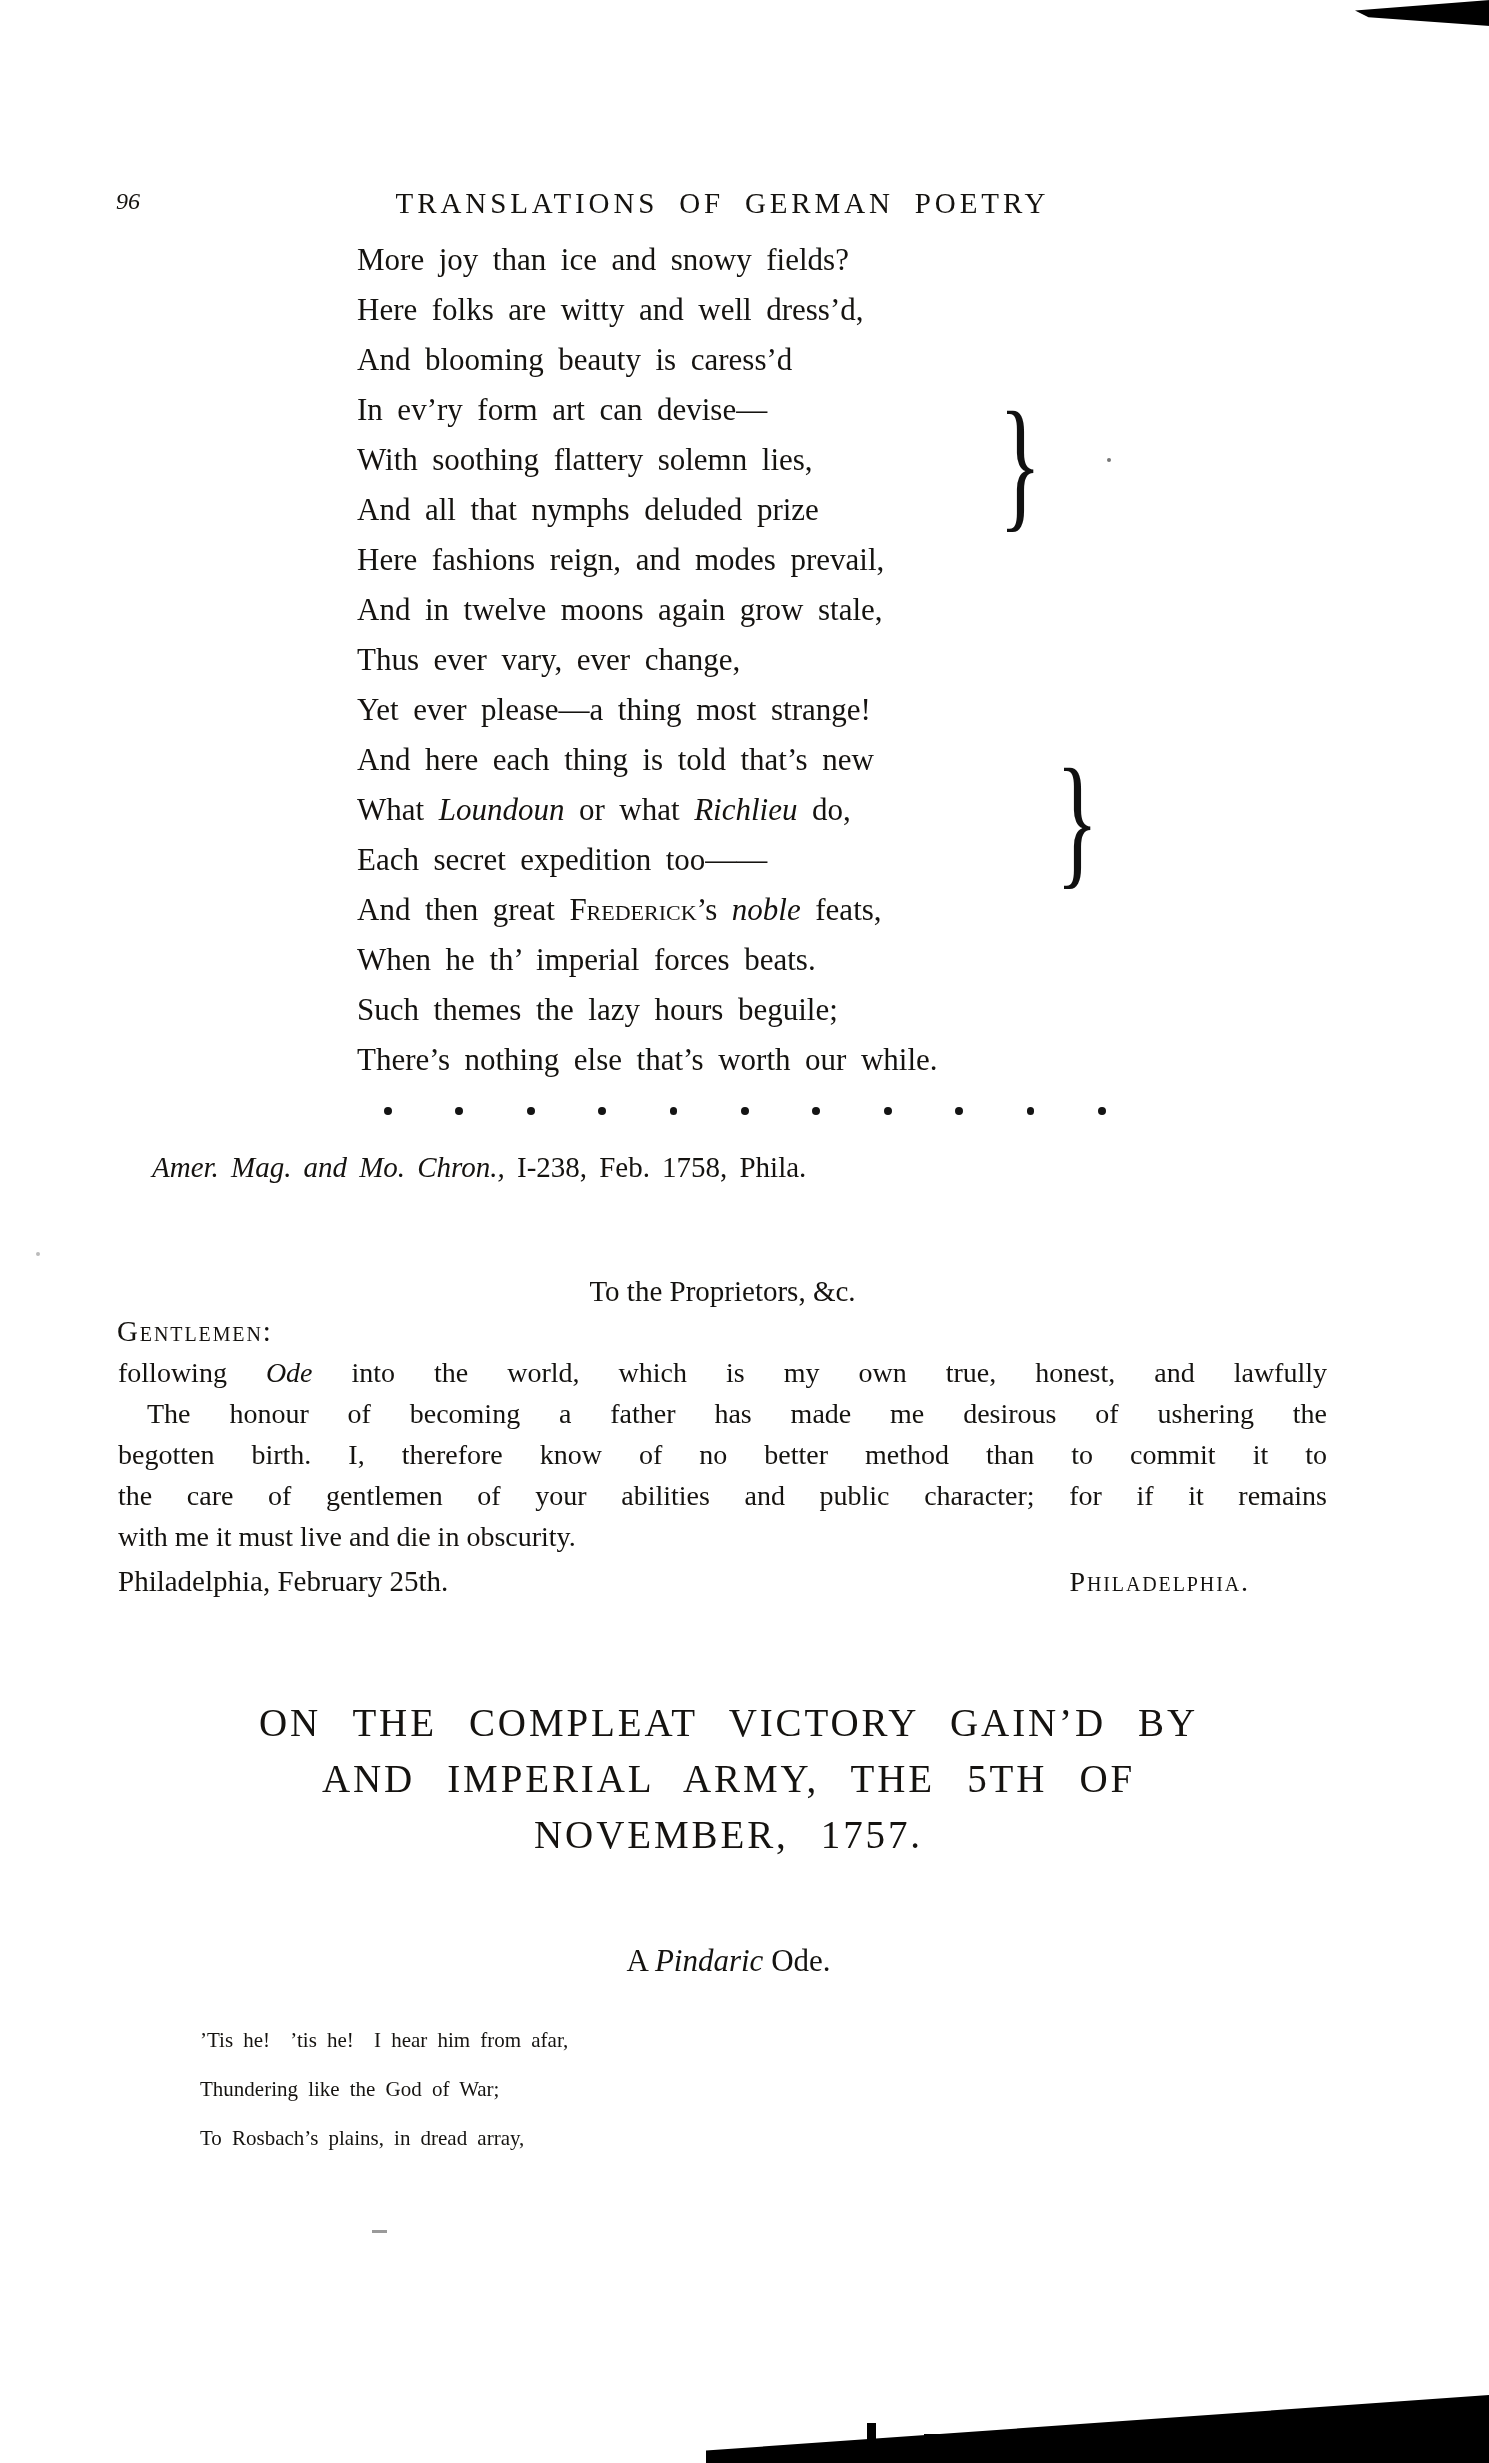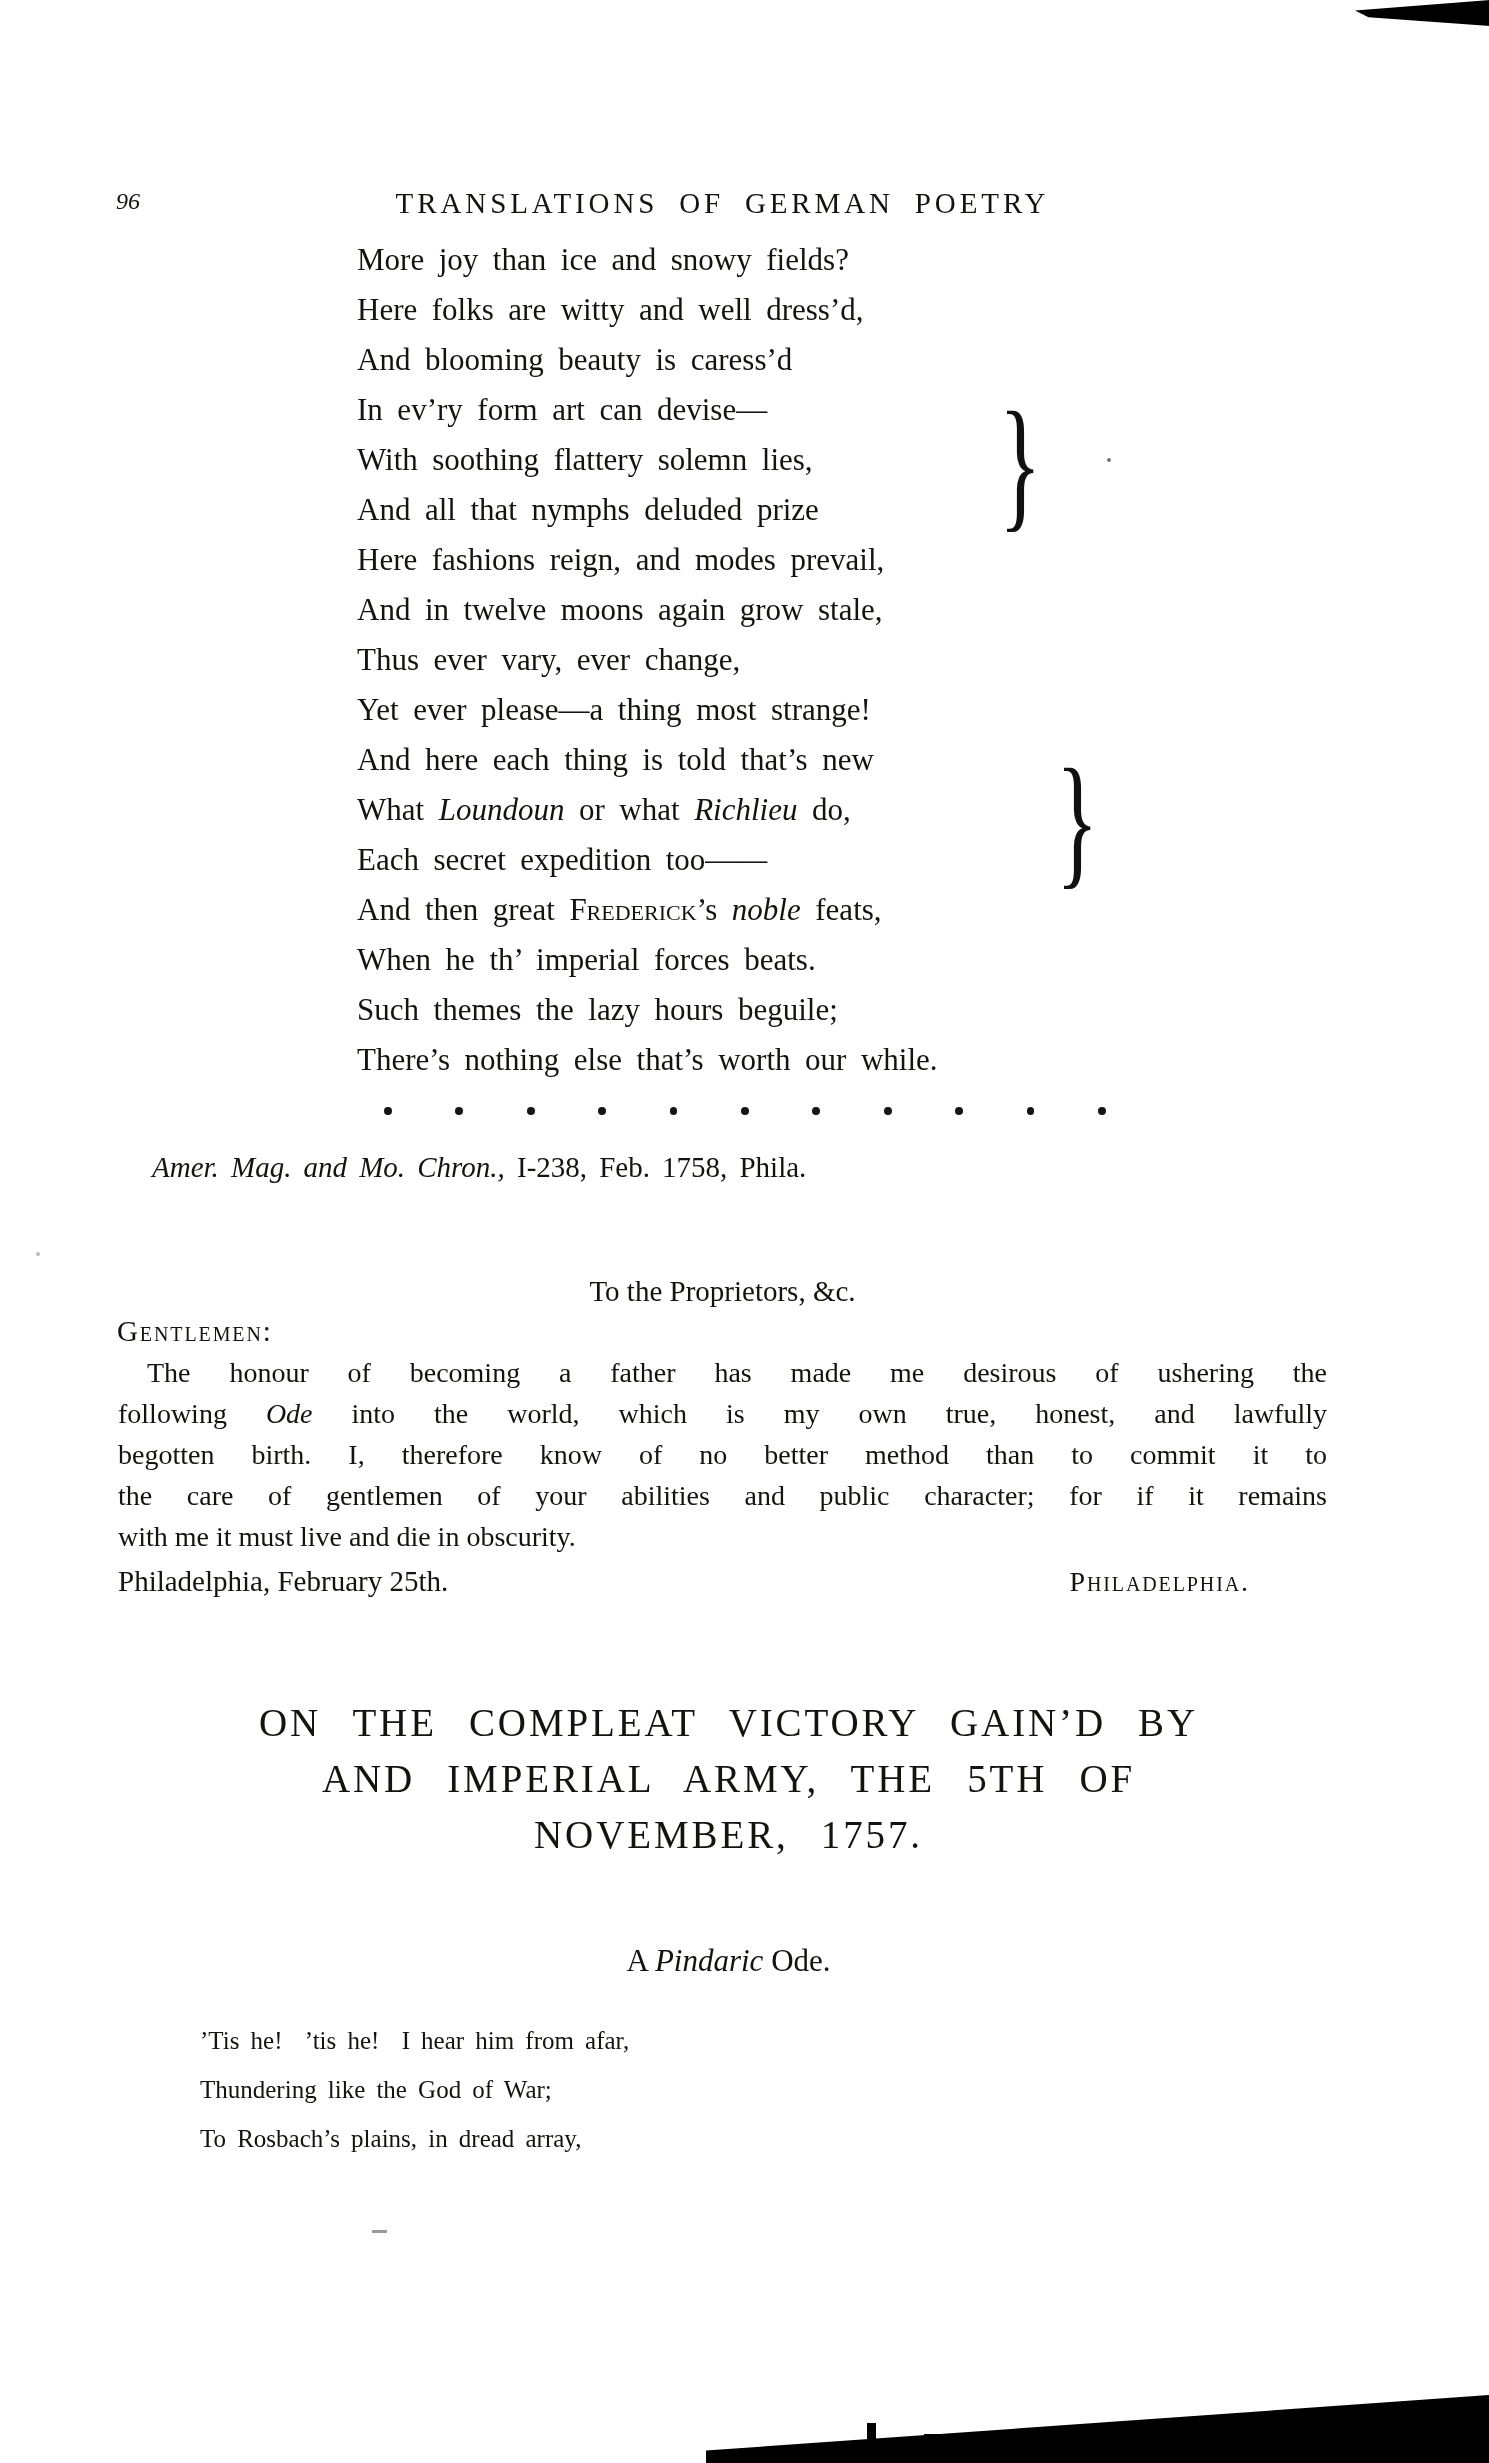--- a/index.html
+++ b/index.html
@@ -45,21 +45,21 @@
   .bline.indent{text-indent:29px;}
   .sig-row{left:118px;top:1560px;width:1209px;display:flex;justify-content:space-between;align-items:baseline;}
   .place-date{font-size:29px;line-height:43px;}
   .signature{font-size:28px;line-height:43px;font-variant:small-caps;letter-spacing:1.9px;margin-right:77px;}
 
   
   .ode-title{left:49px;top:1695px;width:1359px;}
   .hline{text-align:center;font-size:39px;line-height:56px;letter-spacing:2.9px;word-spacing:19.4px;}
   .ode-subtitle{left:49px;top:1939px;width:1359px;text-align:center;font-size:31px;line-height:43px;}
   .poem2{left:200px;top:2016px;}
-  .p2line{font-size:25px;line-height:49px;word-spacing:4.9px;white-space:pre;}
+  .p2line{font-size:21px;line-height:49px;word-spacing:4.9px;white-space:pre;}
 
   
   .art-tr{left:1355px;top:0;width:135px;height:26px;background:#000;
           clip-path:polygon(0 40%,100% 0,100% 100%,10% 66%);}
   .art-bottom{left:706px;top:2389px;width:783px;height:75px;background:#000;
           clip-path:polygon(0 82%,100% 8%,100% 100%,0 100%);}
   .art-m1{left:867px;top:2423px;width:8.7px;height:33px;background:#000;}
   .art-m2{left:879px;top:2446px;width:41px;height:9.7px;background:#000;}
   .art-m3{left:924px;top:2434px;width:15.5px;height:21.3px;background:#000;}
   .art-dash{left:372px;top:2230px;width:14.6px;height:2.9px;background:#9a9a9a;}
@@ -106,22 +106,22 @@
     <div class="dot"></div>
     <div class="dot"></div>
     <div class="dot"></div>
   </div>
 
 <div class="abs citation" id="citation"><span class="it">Amer. Mag. and Mo. Chron.,</span><span> I-238, Feb. 1758, Phila.</span></div>
 
 <div class="abs letter-head">To the Proprietors, &amp;c.</div>
 <div class="abs salutation">Gentlemen:</div>
 <div class="abs letter-body" id="letter-body">
+    <div class="bline just"><span>following </span><span class="it">Ode</span><span> into the world, which is my own true, honest, and lawfully</span></div>
     <div class="bline just indent"><span>The honour of becoming a father has made me desirous of ushering the</span></div>
-    <div class="bline just"><span>following </span><span class="it">Ode</span><span> into the world, which is my own true, honest, and lawfully</span></div>
     <div class="bline just"><span>begotten birth.  I, therefore know of no better method than to commit it to</span></div>
     <div class="bline just"><span>the care of gentlemen of your abilities and public character; for if it remains</span></div>
     <div class="bline"><span>with me it must live and die in obscurity.</span></div>
   </div>
 <div class="abs sig-row">
   <span class="place-date">Philadelphia, February 25th.</span>
   <span class="signature">Philadelphia.</span>
 </div>
 
 <div class="abs ode-title" id="ode-title">

